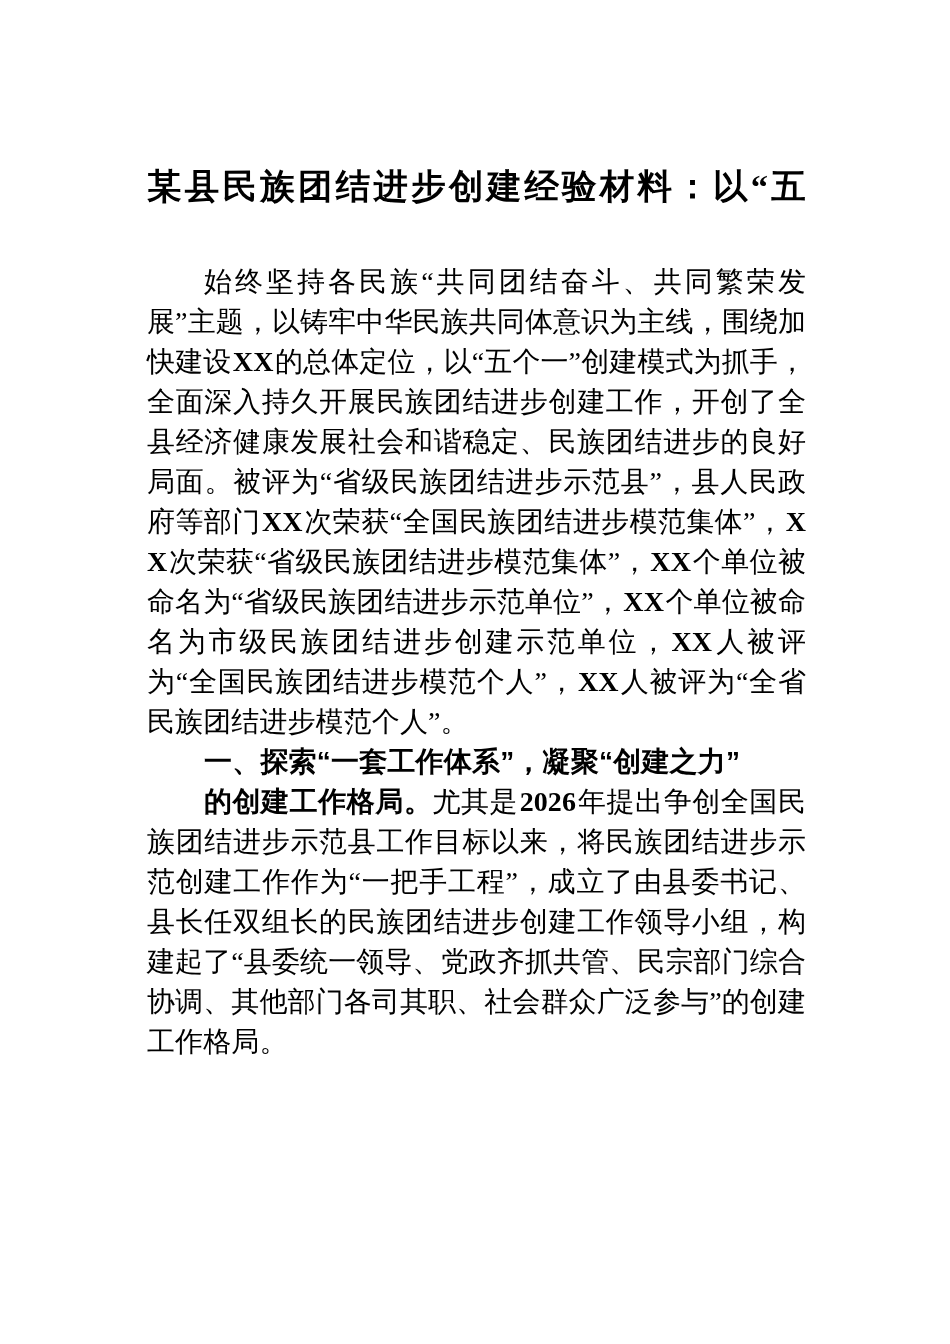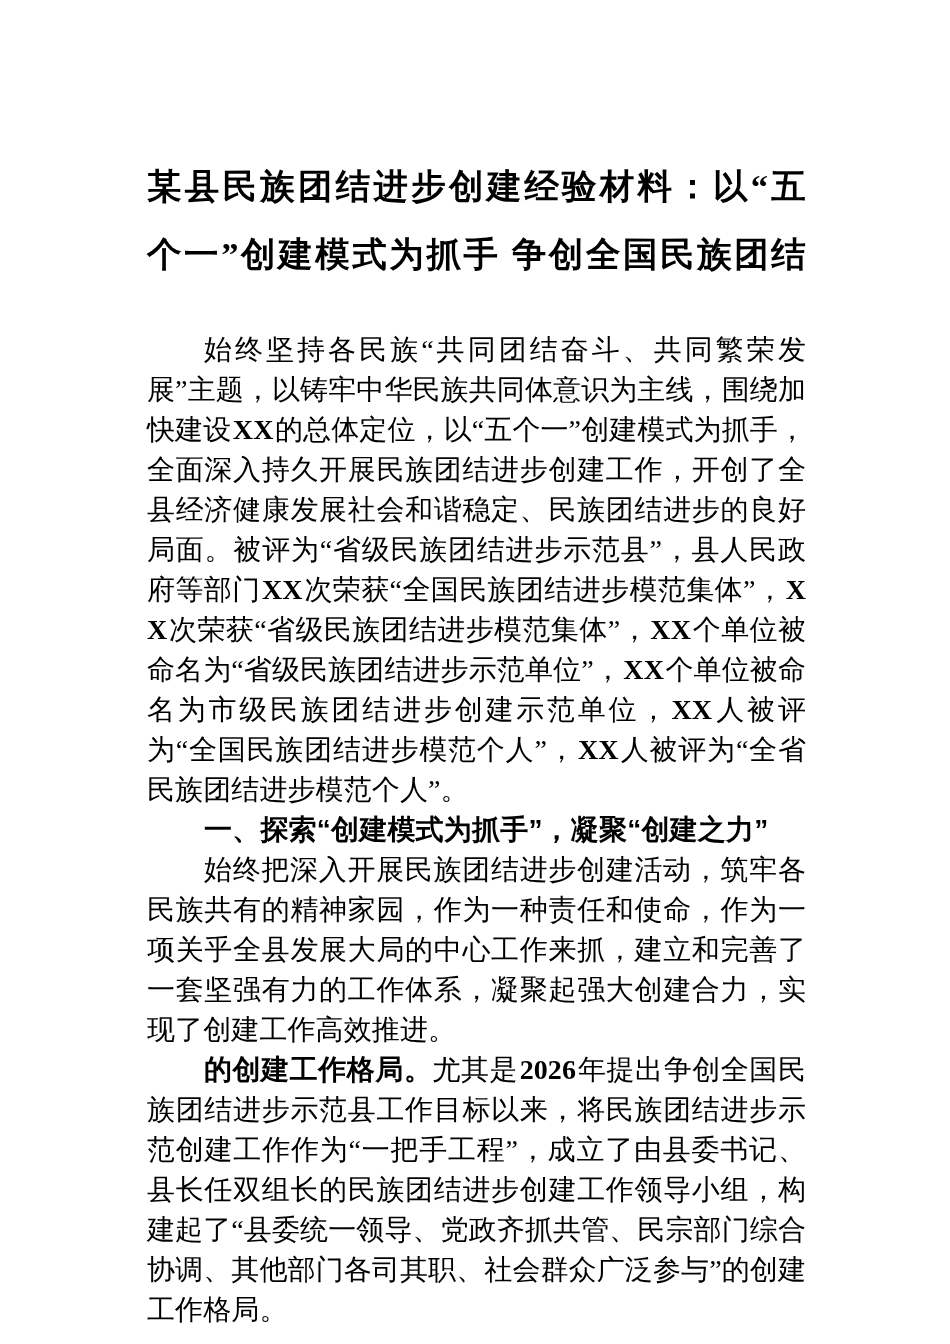--- a/index.html
+++ b/index.html
@@ -102,27 +102,25 @@
   }
 </style>
 </head>
 <body>
 
 <div class="page">
   <div class="doc-body">
 
     <h1 class="doc-title">
       <span class="t-line justified">某县民族团结进步创建经验材料：以“五</span>
-      <span class="t-line justified">个一”创建模式为抓手 争创全国民族团结</span>
     </h1>
 
     <div class="title-gap"></div>
 
     <p class="para indent2 kai">始终坚持各民族“共同团结奋斗、共同繁荣发展”主题，以铸牢中华民族共同体意识为主线，围绕加快建设<span class="latin">XX</span>的总体定位，以“五个一”创建模式为抓手，全面深入持久开展民族团结进步创建工作，开创了全县经济健康发展社会和谐稳定、民族团结进步的良好局面。被评为“省级民族团结进步示范县”，县人民政府等部门<span class="latin">XX</span>次荣获“全国民族团结进步模范集体”，<span class="latin">XX</span>次荣获“省级民族团结进步模范集体”，<span class="latin">XX</span>个单位被命名为“省级民族团结进步示范单位”，<span class="latin">XX</span>个单位被命名为市级民族团结进步创建示范单位，<span class="latin">XX</span>人被评为“全国民族团结进步模范个人”，<span class="latin">XX</span>人被评为“全省民族团结进步模范个人”。</p>
 
-    <p class="section-heading">一、探索“创建模式为抓手”，凝聚“创建之力”</p>
+    <p class="section-heading">一、探索“一套工作体系”，凝聚“创建之力”</p>
 
-    <p class="para indent2 kai">始终把深入开展民族团结进步创建活动，筑牢各民族共有的精神家园，作为一种责任和使命，作为一项关乎全县发展大局的中心工作来抓，建立和完善了一套坚强有力的工作体系，凝聚起强大创建合力，实现了创建工作高效推进。</p>
 
     <p class="para indent2 kai"><span class="lead-in">的创建工作格局。</span><span>尤其是<span class="latin">2026</span>年提出争创全国民族团结进步示范县工作目标以来，将民族团结进步示范创建工作作为“一把手工程”，成立了由县委书记、县长任双组长的民族团结进步创建工作领导小组，构建起了“县委统一领导、党政齐抓共管、民宗部门综合协调、其他部门各司其职、社会群众广泛参与”的创建工作格局。</span></p>
 
   </div>
 </div>
 
 </body></html>

